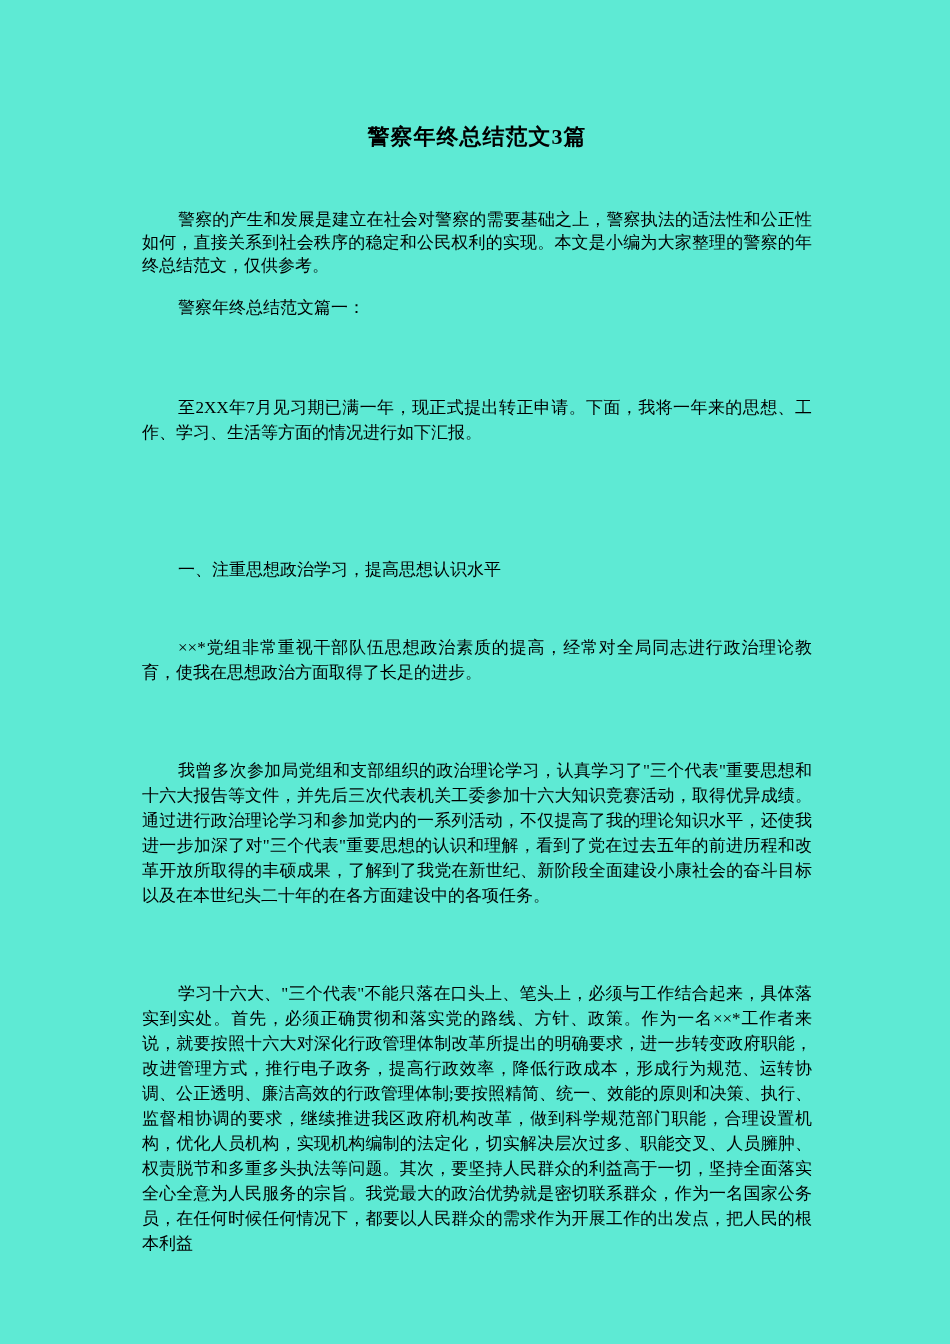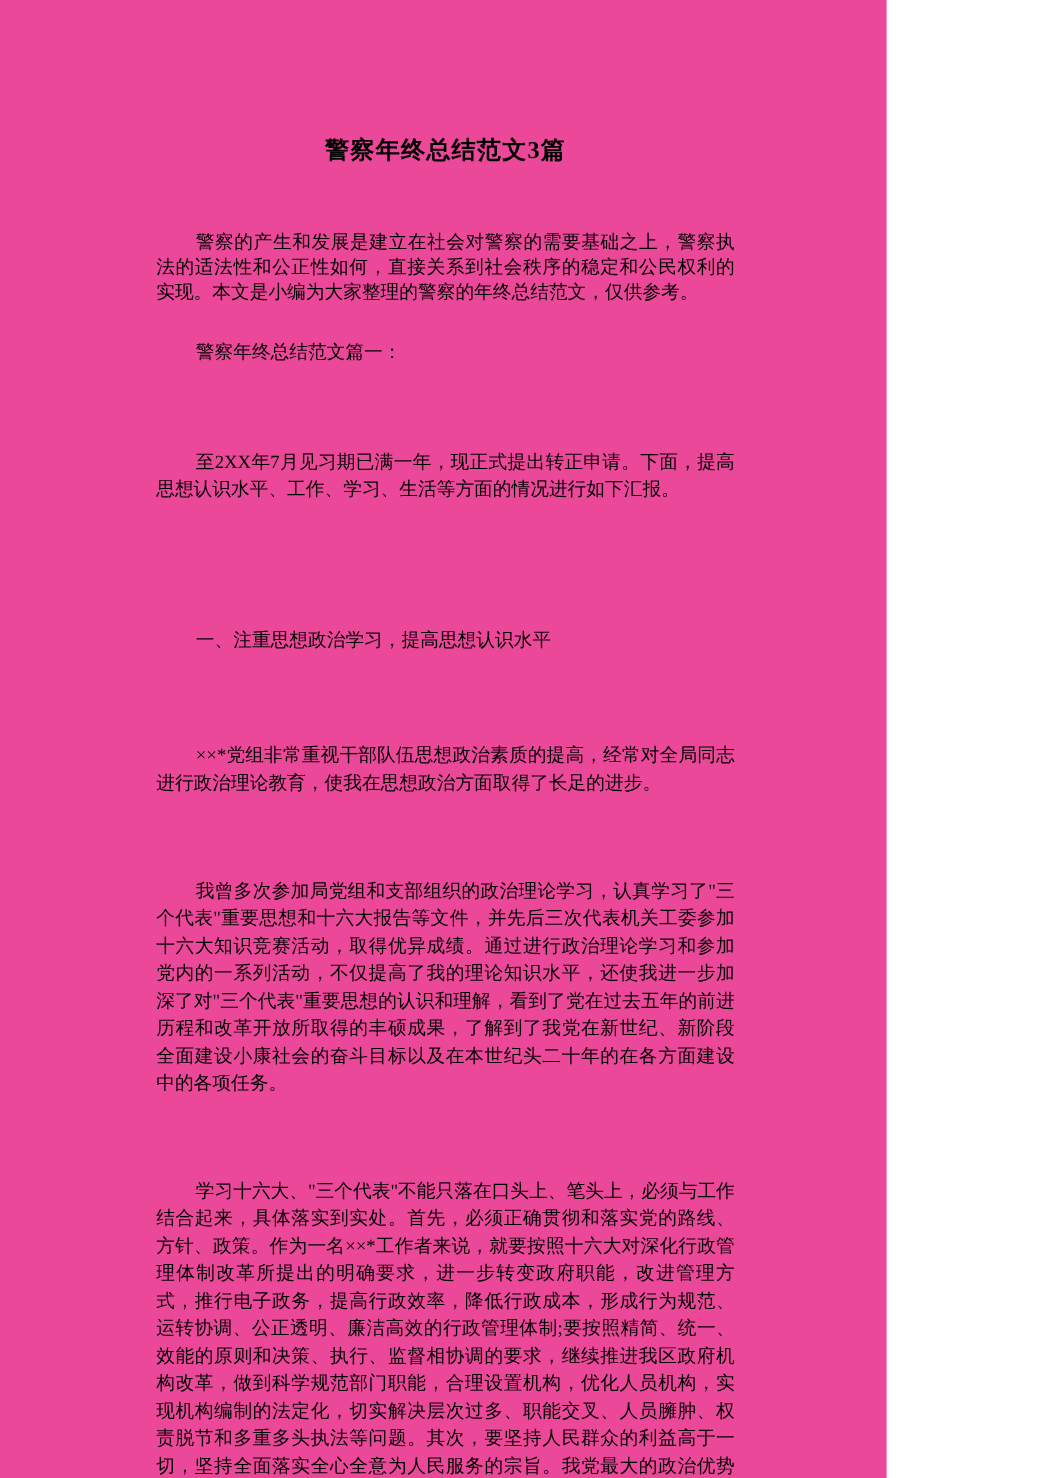--- a/index.html
+++ b/index.html
@@ -2,23 +2,23 @@
 <html><head>
 <meta charset="utf-8">
 <style>
   html, body {
     margin: 0;
     padding: 0;
     background: #ffffff;
   }
   .page {
     position: relative;
-    width: 806px;
+    width: 950px;
     height: 1344px;
-    background: #ec4899;
+    background: #5eead4;
     overflow: hidden;
     color: #000000;
     font-family: "Liberation Serif", "DejaVu Serif", serif;
   }
   .content {
     padding: 0 138px 0 142px;
   }
   .doc-title {
     margin: 0;
     margin-top: 122px;
@@ -30,40 +30,40 @@
   }
   .para {
     margin: 0;
     font-size: 17px;
     line-height: 25px;
     text-align: justify;
     text-indent: 36px;
     word-break: break-all;
   }
   .para-intro   { margin-top: 56px; line-height: 23px; }
-  .section-label{ margin-top: 30px; }
+  .section-label{ margin-top: 18px; }
   .para-apply   { margin-top: 75px; }
   .section-head { margin-top: 112px; }
-  .para-group   { margin-top: 80px; }
+  .para-group   { margin-top: 53px; }
   .para-study   { margin-top: 73px; }
   .para-carry   { margin-top: 73px; }
 </style>
 </head>
 <body>
 
 <div class="page">
   <div class="content">
 
     <h1 class="doc-title">警察年终总结范文3篇</h1>
 
     <p class="para para-intro">警察的产生和发展是建立在社会对警察的需要基础之上，警察执法的适法性和公正性如何，直接关系到社会秩序的稳定和公民权利的实现。本文是小编为大家整理的警察的年终总结范文，仅供参考。</p>
 
     <p class="para section-label">警察年终总结范文篇一：</p>
 
-    <p class="para para-apply">至2XX年7月见习期已满一年，现正式提出转正申请。下面，提高思想认识水平、工作、学习、生活等方面的情况进行如下汇报。</p>
+    <p class="para para-apply">至2XX年7月见习期已满一年，现正式提出转正申请。下面，我将一年来的思想、工作、学习、生活等方面的情况进行如下汇报。</p>
 
     <p class="para section-head">一、注重思想政治学习，提高思想认识水平</p>
 
     <p class="para para-group">××*党组非常重视干部队伍思想政治素质的提高，经常对全局同志进行政治理论教育，使我在思想政治方面取得了长足的进步。</p>
 
     <p class="para para-study">我曾多次参加局党组和支部组织的政治理论学习，认真学习了"三个代表"重要思想和十六大报告等文件，并先后三次代表机关工委参加十六大知识竞赛活动，取得优异成绩。通过进行政治理论学习和参加党内的一系列活动，不仅提高了我的理论知识水平，还使我进一步加深了对"三个代表"重要思想的认识和理解，看到了党在过去五年的前进历程和改革开放所取得的丰硕成果，了解到了我党在新世纪、新阶段全面建设小康社会的奋斗目标以及在本世纪头二十年的在各方面建设中的各项任务。</p>
 
     <p class="para para-carry">学习十六大、"三个代表"不能只落在口头上、笔头上，必须与工作结合起来，具体落实到实处。首先，必须正确贯彻和落实党的路线、方针、政策。作为一名××*工作者来说，就要按照十六大对深化行政管理体制改革所提出的明确要求，进一步转变政府职能，改进管理方式，推行电子政务，提高行政效率，降低行政成本，形成行为规范、运转协调、公正透明、廉洁高效的行政管理体制;要按照精简、统一、效能的原则和决策、执行、监督相协调的要求，继续推进我区政府机构改革，做到科学规范部门职能，合理设置机构，优化人员机构，实现机构编制的法定化，切实解决层次过多、职能交叉、人员臃肿、权责脱节和多重多头执法等问题。其次，要坚持人民群众的利益高于一切，坚持全面落实全心全意为人民服务的宗旨。我党最大的政治优势就是密切联系群众，作为一名国家公务员，在任何时候任何情况下，都要以人民群众的需求作为开展工作的出发点，把人民的根本利益</p>
 
   </div>

